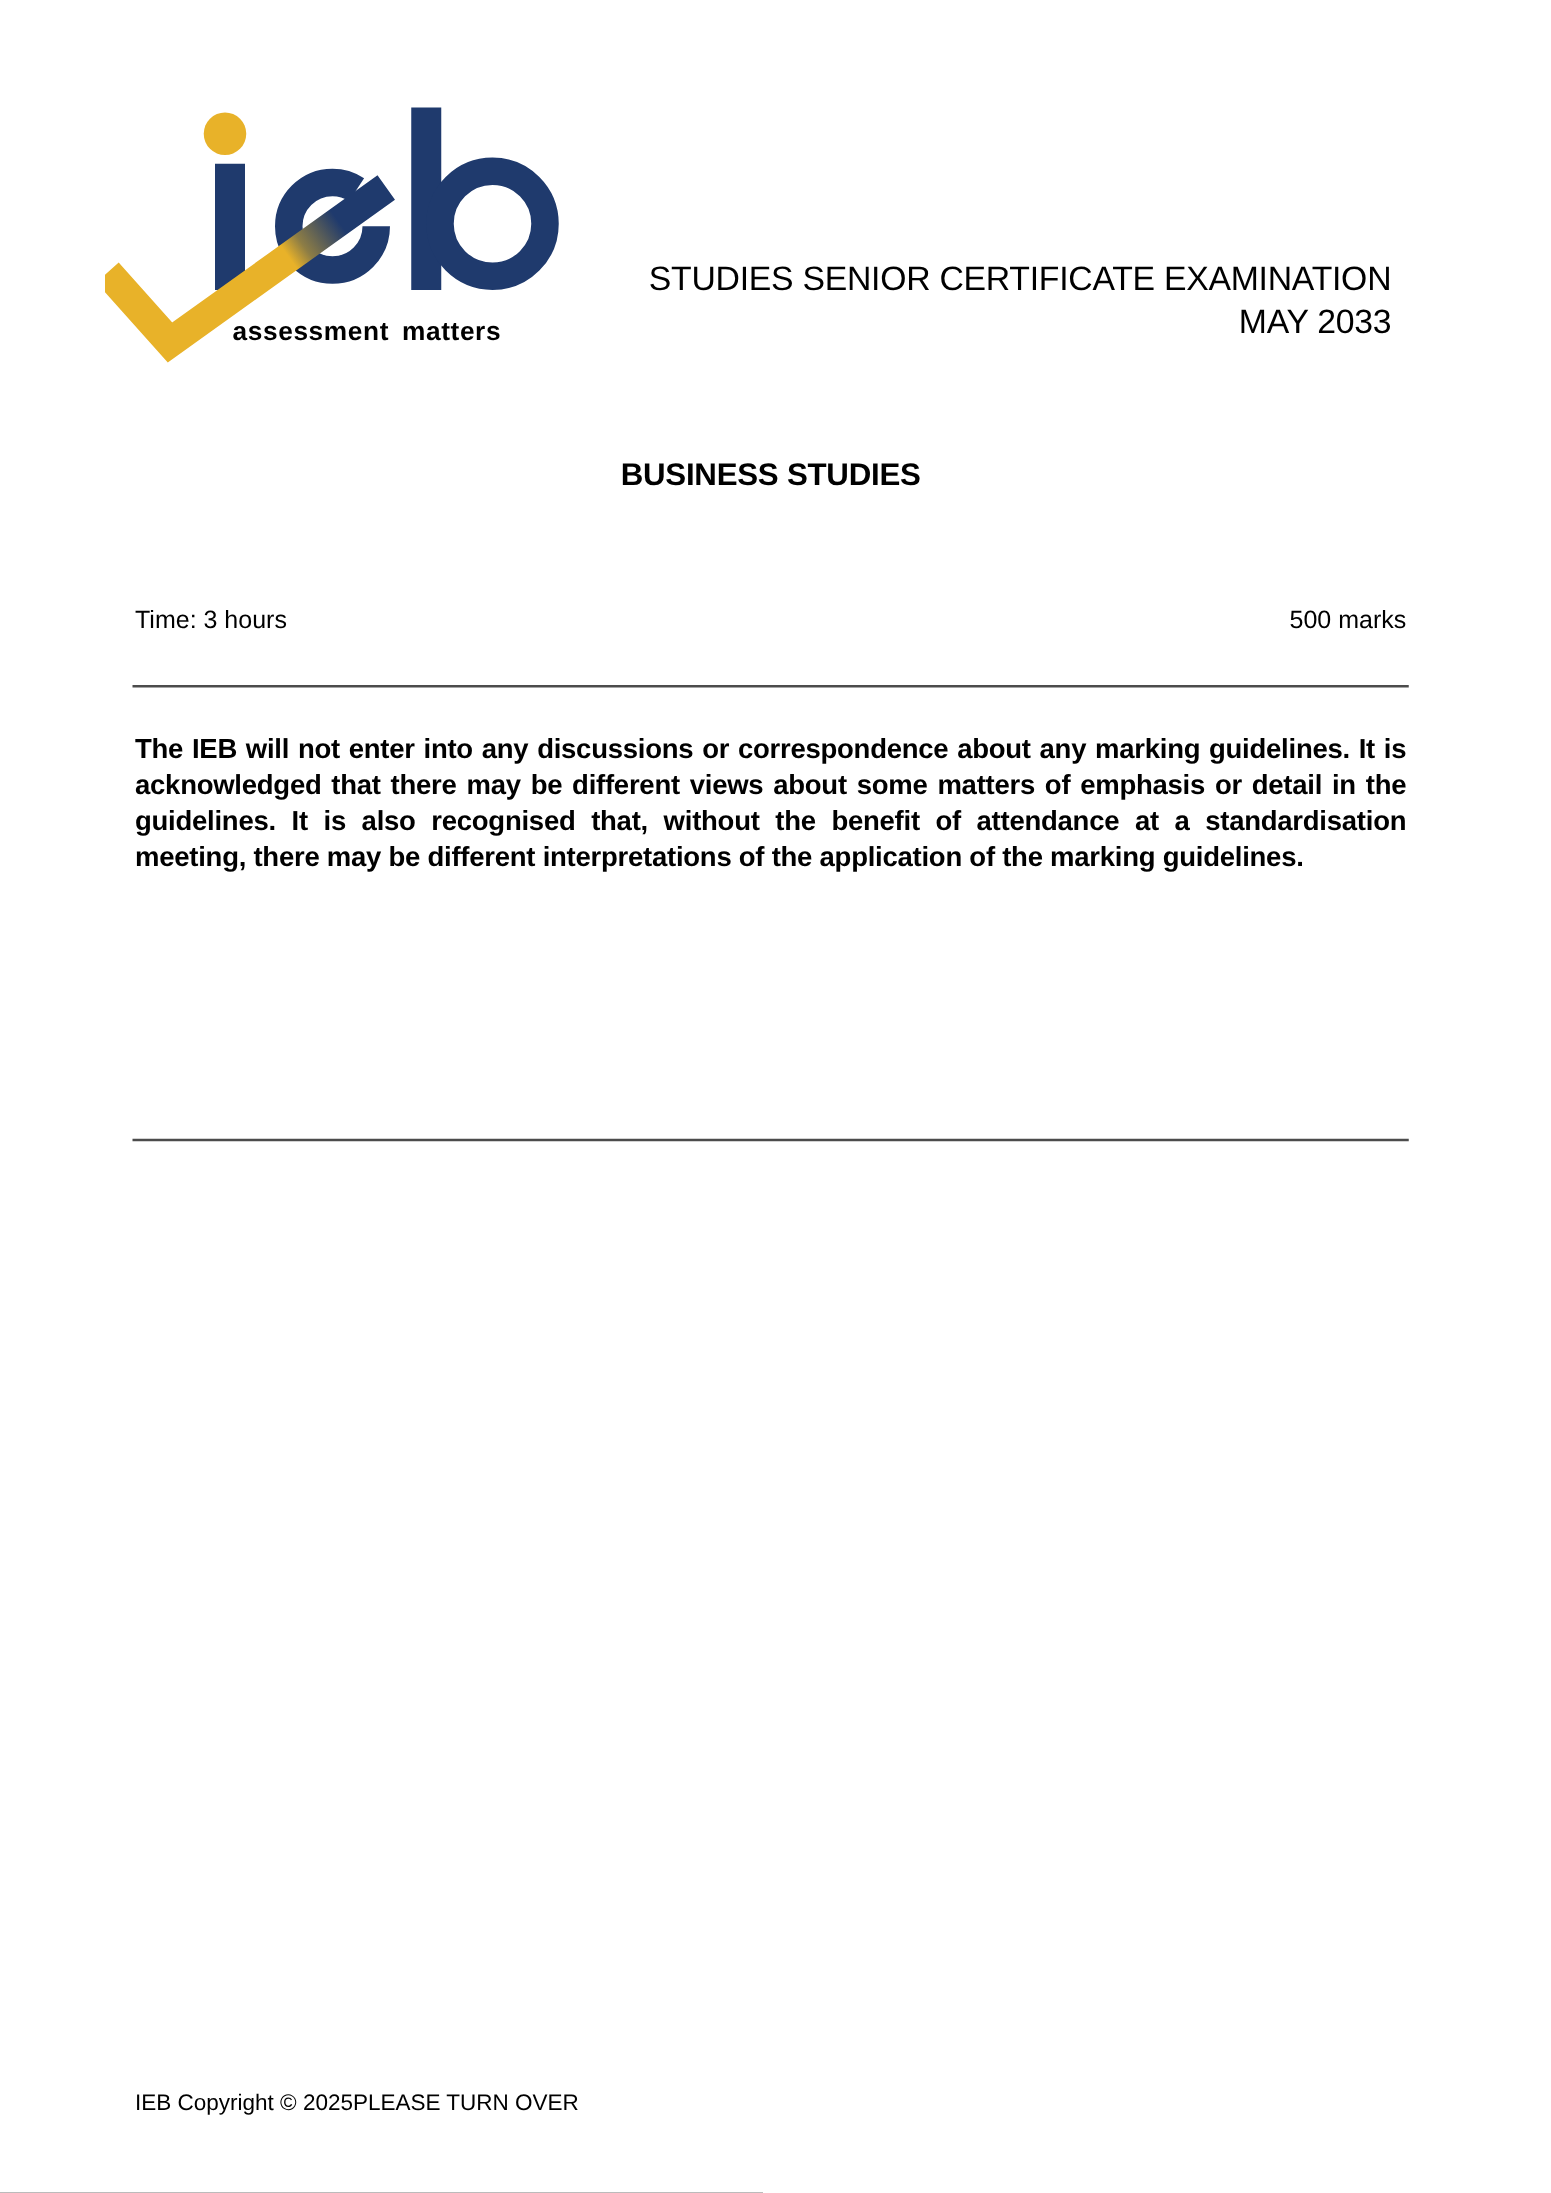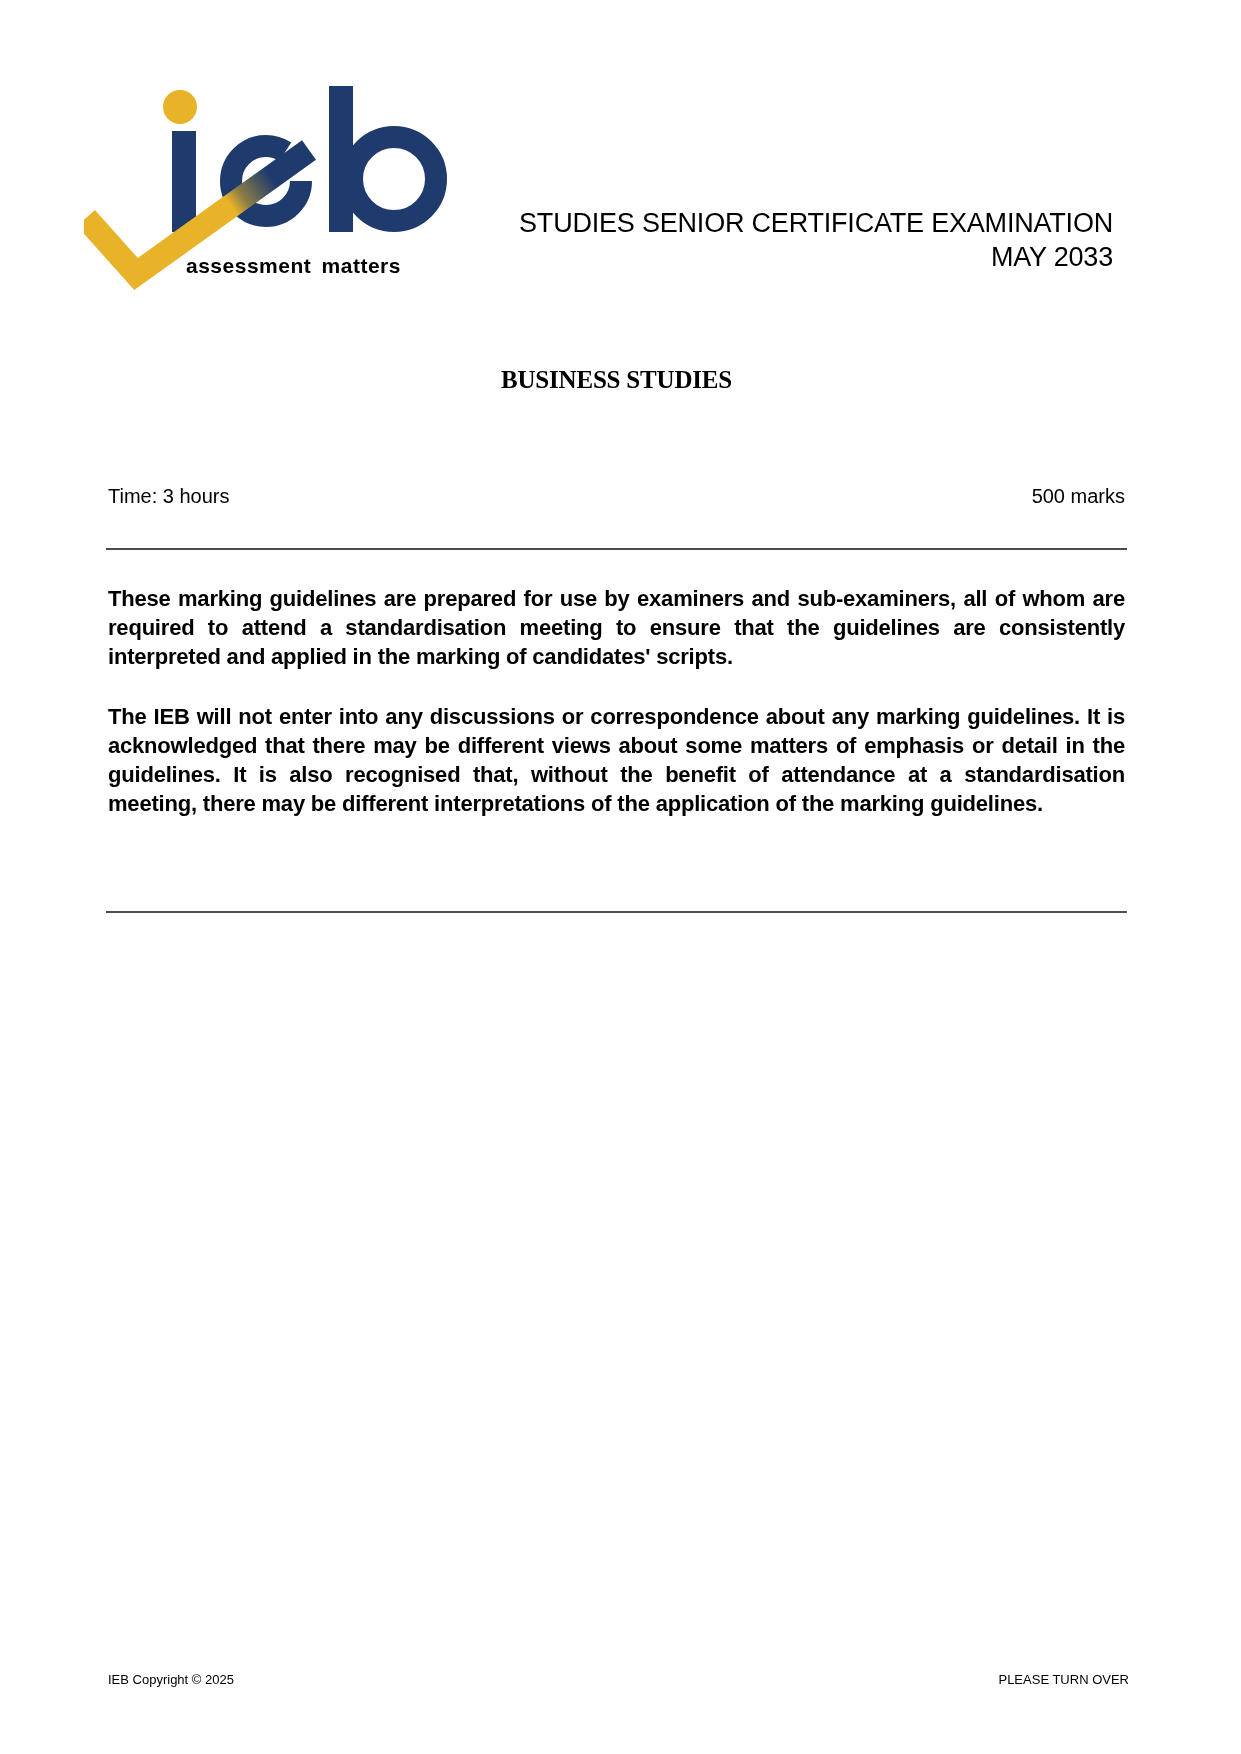--- a/index.html
+++ b/index.html
@@ -33,21 +33,20 @@
     font-size:27px; line-height:34px;
     letter-spacing:-0.2px;
     white-space:nowrap;
   }
   
   .title {
     position:absolute; left:108px; right:116px;
     text-align:center;
     font-size:25px; font-weight:bold;
     letter-spacing:-0.2px;
-    font-family:Liberation Serif, serif;
   }
   .title-subject { top:366px; }
   .title-doctype { top:424px; }
   
   .meta-row {
     position:absolute; top:485px; left:108px; right:116px;
     display:flex; justify-content:space-between;
     font-size:20px;
   }
   
@@ -62,22 +61,22 @@
     position:absolute; top:584px; left:108px; right:116px;
     font-size:22px; font-weight:bold; line-height:29px;
     letter-spacing:-0.2px;
     text-align:justify;
   }
   .notice p { margin:0; }
   .notice p + p { margin-top:31px; }
   
   .footer {
     position:absolute; top:1672px; left:108px; right:112px;
-    display:flex; justify-content:space-between;
-    font-size:13px;
+    display:flex; 
+    font-size:18px;
   }
 </style>
 </head>
 <body>
 
 <div class="page">
 
   <div class="logo">
     <svg width="365" height="210" viewBox="0 0 365 210">
       <defs>
@@ -114,21 +113,20 @@
   <div class="title title-subject">BUSINESS STUDIES</div>
 
   <div class="meta-row">
     <span>Time: 3 hours</span>
     <span>500 marks</span>
   </div>
 
   <div class="rule rule-1"></div>
 
   <div class="notice">
-    <p>These marking guidelines are prepared for use by examiners and sub-examiners, all of whom are required to attend a standardisation meeting to ensure that the guidelines are consistently interpreted and applied in the marking of candidates' scripts.</p>
     <p>The IEB will not enter into any discussions or correspondence about any marking guidelines. It is acknowledged that there may be different views about some matters of emphasis or detail in the guidelines. It is also recognised that, without the benefit of attendance at a standardisation meeting, there may be different interpretations of the application of the marking guidelines.</p>
   </div>
 
   <div class="rule rule-2"></div>
 
   <div class="footer">
     <span>IEB Copyright © 2025</span>
     <span>PLEASE TURN OVER</span>
   </div>
 

